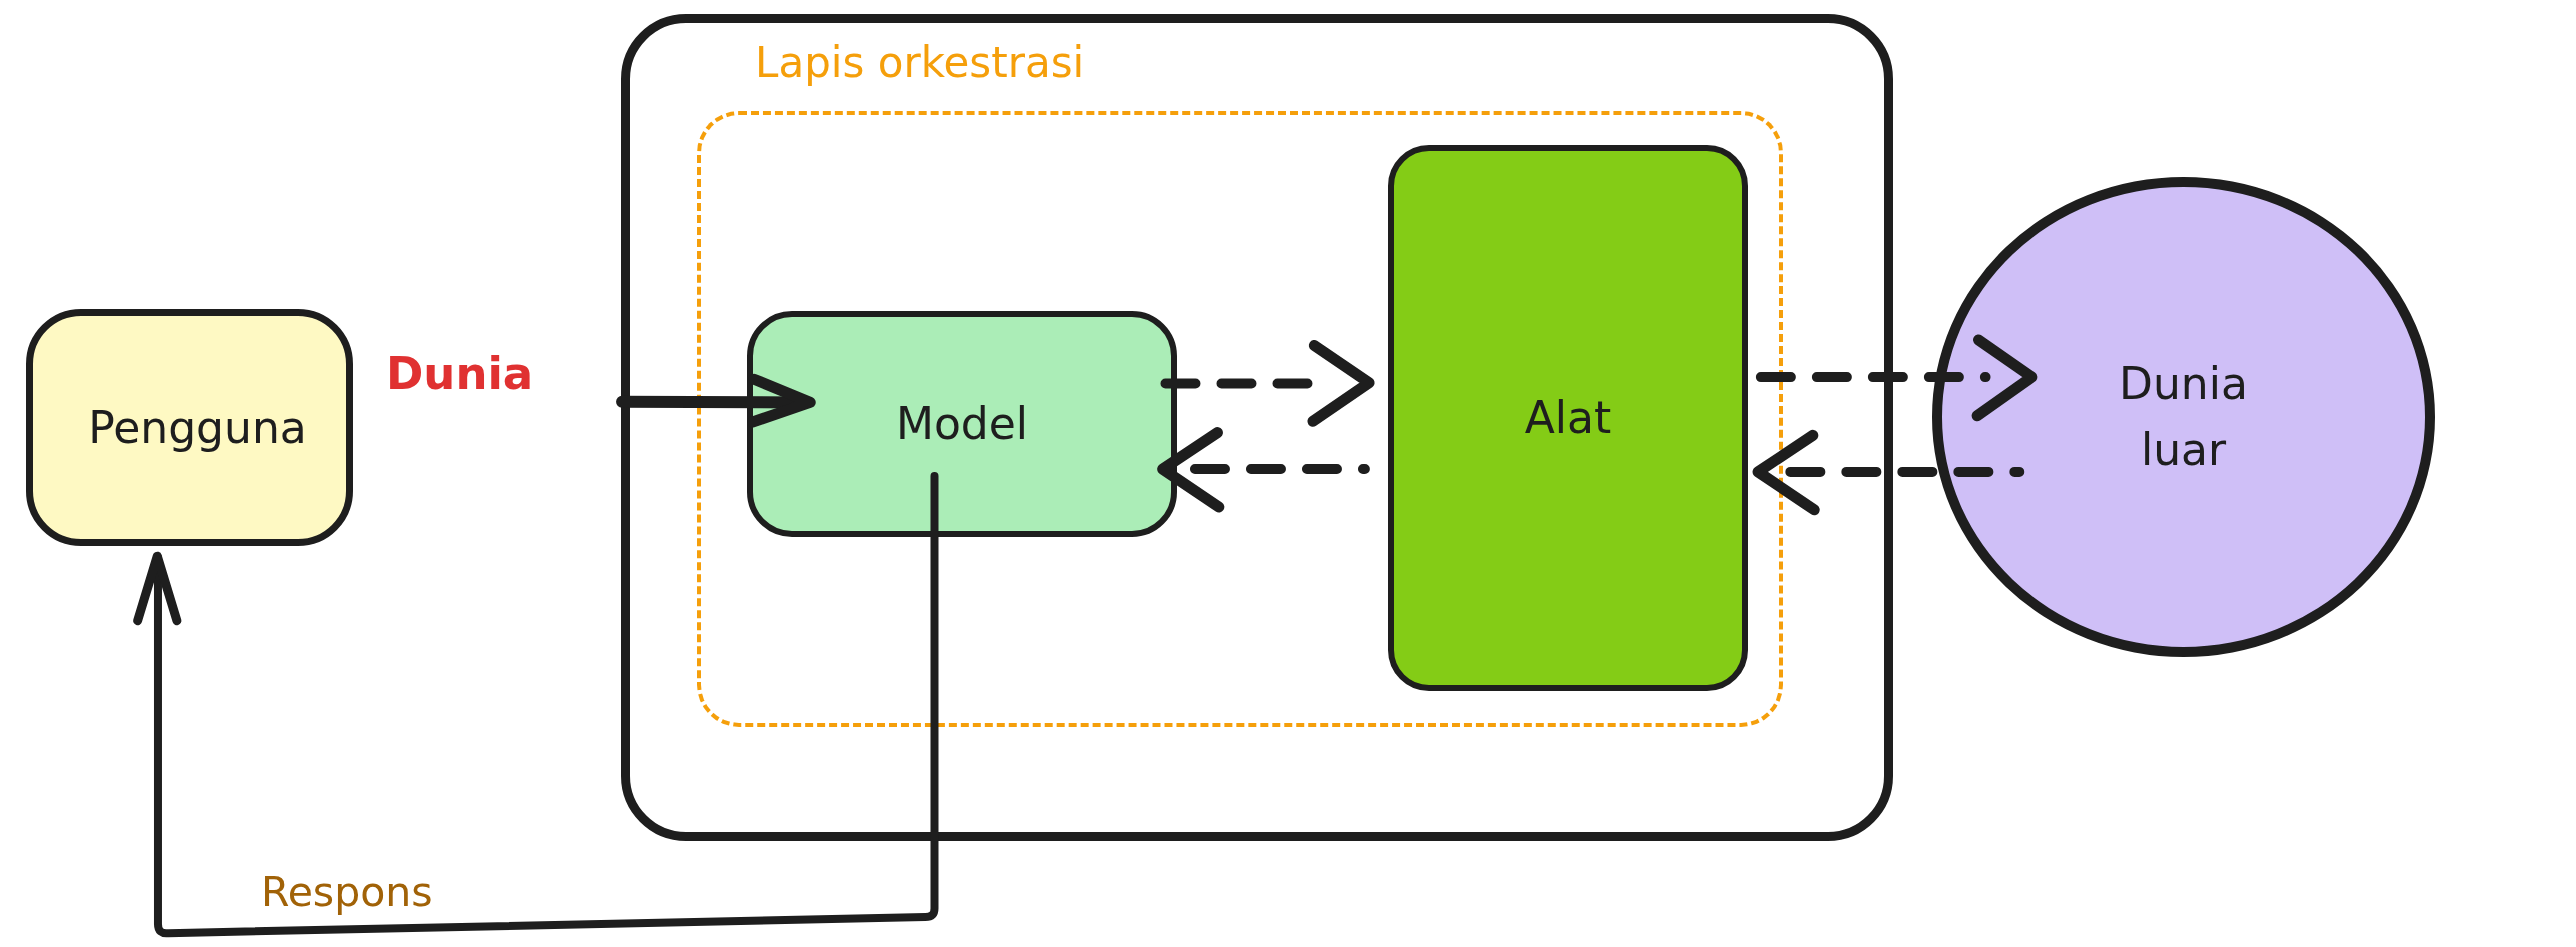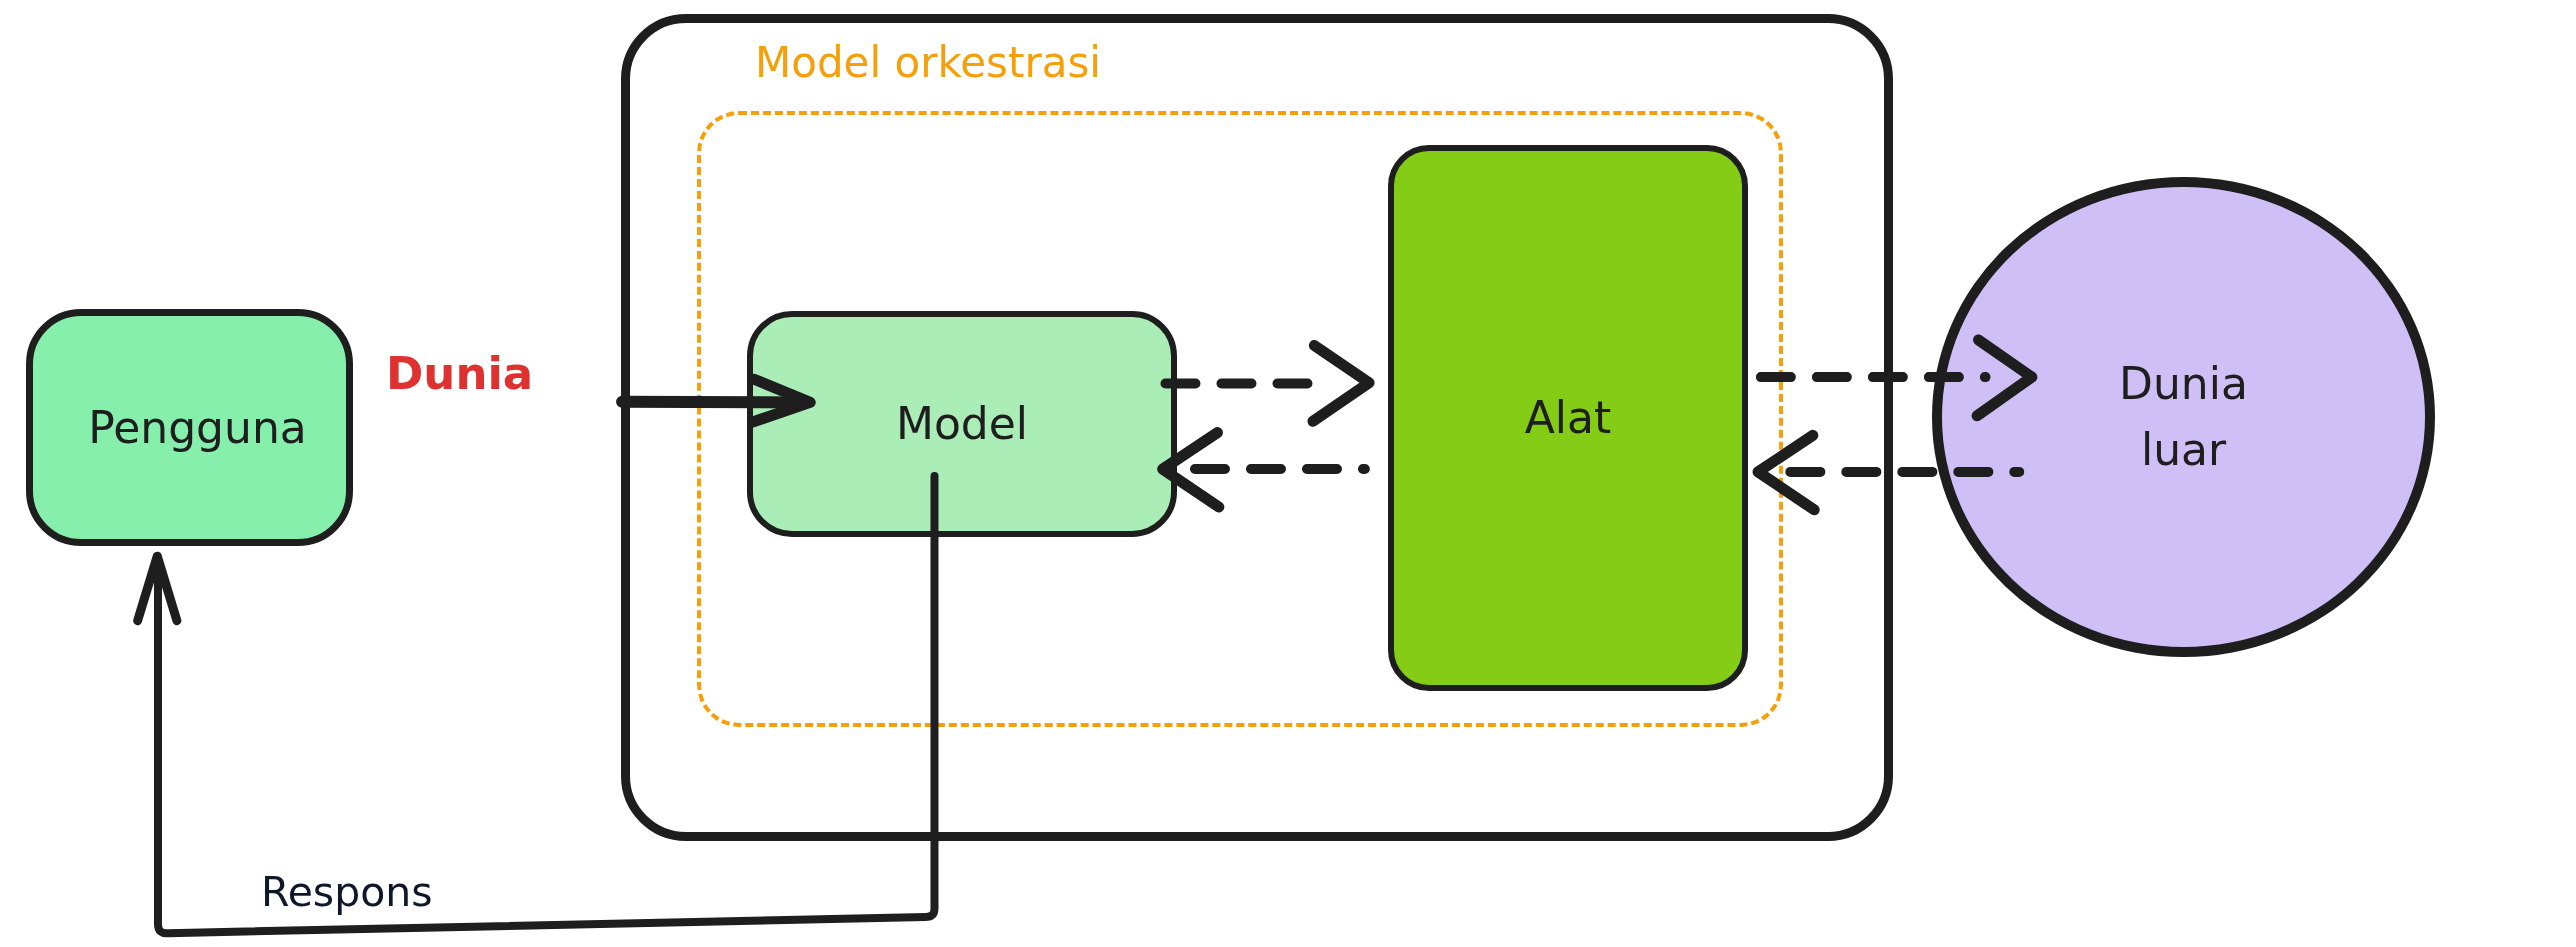--- a/index.html
+++ b/index.html
@@ -66,42 +66,42 @@
 </style>
 </head>
 <body>
 
 <div class="canvas">
 
   <div class="node outer-box"></div>
 
   <div class="node orch-box" style="border-color: rgb(245, 159, 11);"></div>
 
-  <div class="node user-box" style="background-color: #86efac; padding-left: 16px;">
+  <div class="node user-box" style="background-color: #fef9c3; padding-left: 16px;">
     <span class="label">Pengguna</span>
   </div>
 
   <div class="node model-box" style="background-color: rgb(171, 237, 183);">
     <span class="label">Model</span>
   </div>
 
   <div class="node tool-box" style="background-color: #84cc16;">
     <span class="label">Alat</span>
   </div>
 
   <div class="node world-circle" style="background-color: rgb(207, 191, 247);">
     <span class="label">Dunia
 luar</span>
   </div>
 
-  <div class="float-label orch-label" style="color: rgb(245, 159, 11);">Model orkestrasi</div>
+  <div class="float-label orch-label" style="color: rgb(245, 159, 11);">Lapis orkestrasi</div>
 
   <div class="float-label prompt-label" style="color: rgb(224, 49, 49);">Dunia</div>
 
-  <div class="float-label respons-label" style="color: #0f172a;">Respons</div>
+  <div class="float-label respons-label" style="color: #a16207;">Respons</div>
 
   <svg class="arrow-layer" viewBox="0 0 3669 1350" fill="none" stroke="#1e1e1e" stroke-linecap="round" stroke-linejoin="round">
 
     <g>
       <path d="M 886 572 L 1146 573" stroke-width="12"></path>
       <path d="M 1074 540 L 1154 573 L 1072 601" stroke-width="11"></path>
     </g>
 
     <g>
       <path d="M 1660 546 L 1888 546" stroke-width="10" stroke-dasharray="30 26"></path>

